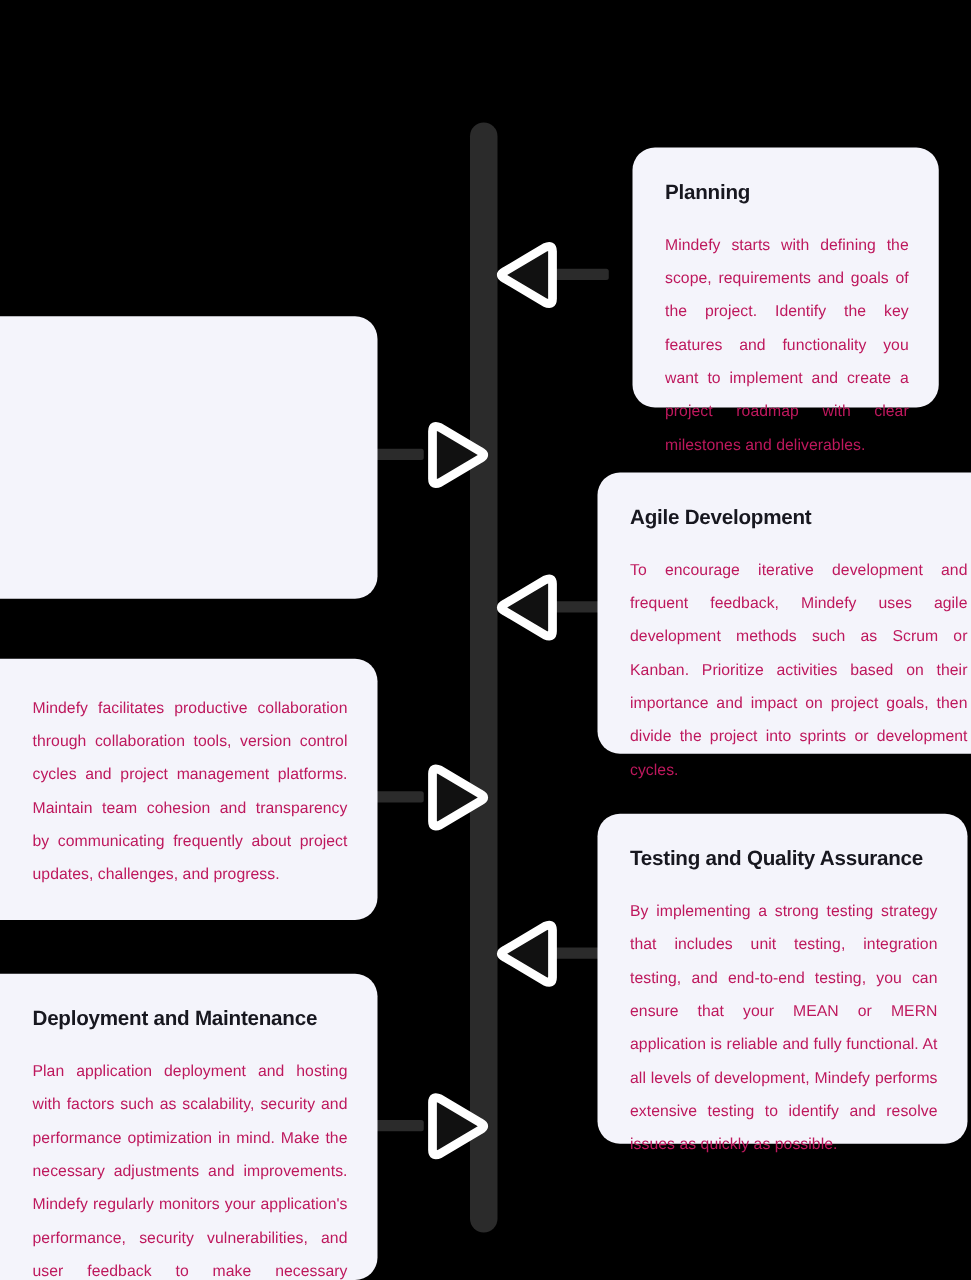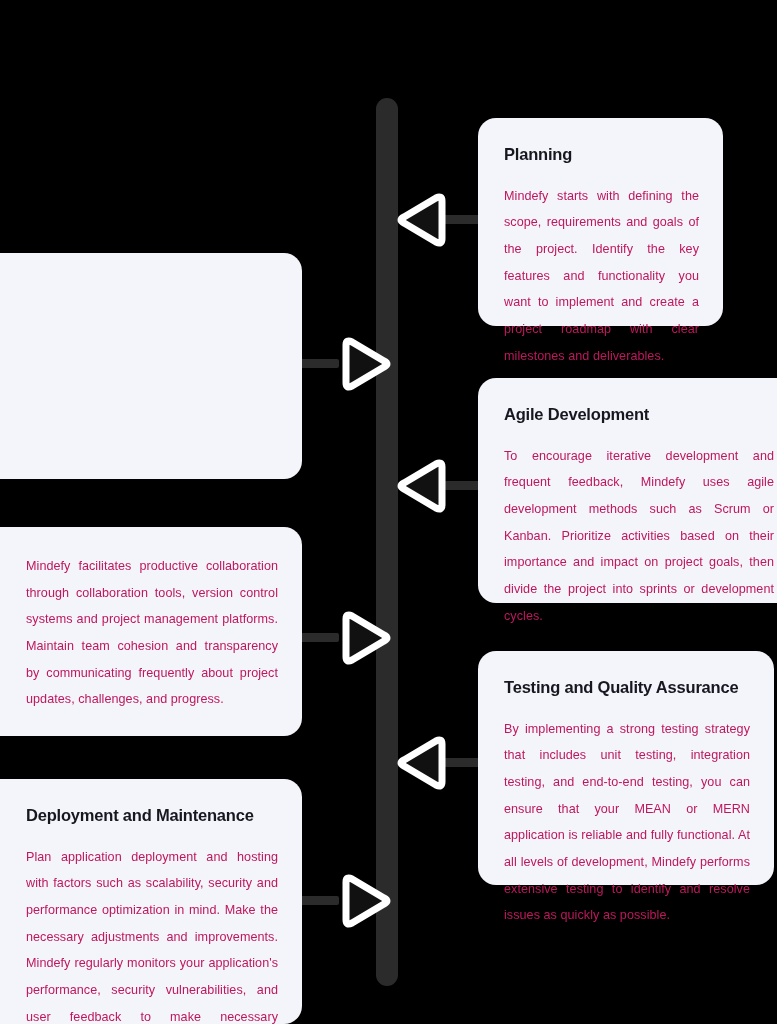--- a/index.html
+++ b/index.html
@@ -113,38 +113,38 @@
       <path d="M46 14 L14 33 Q8 36 14 39 L46 58 Q52 61 52 55 L52 17 Q52 11 46 14 Z" fill="#111111" stroke="#ffffff" stroke-width="7" stroke-linejoin="round"></path>
     </svg>
   </div>
 
   <div class="arrow" style="left:326px; top:865px;">
     <svg viewBox="0 0 72 72" aria-hidden="true">
       <path d="M26 14 L58 33 Q64 36 58 39 L26 58 Q20 61 20 55 L20 17 Q20 11 26 14 Z" fill="#111111" stroke="#ffffff" stroke-width="7" stroke-linejoin="round"></path>
     </svg>
   </div>
 
-  <div class="card right" style="left:478px; top:118px; width:245px; height:208px;">
+  <div class="card right" style="left:506px; top:118px; width:245px; height:208px;">
     <div class="card-title">Planning</div>
     <div class="card-body">Mindefy starts with defining the scope, requirements and goals of the project. Identify the key features and functionality you want to implement and create a project roadmap with clear milestones and deliverables.</div>
   </div>
 
   <div class="card left" style="left:-22px; top:253px; width:324px; height:226px; padding-left:48px;">
   </div>
 
   <div class="card right" style="left:478px; top:378px; width:320px; height:225px;">
     <div class="card-title">Agile Development</div>
     <div class="card-body">To encourage iterative development and frequent feedback, Mindefy uses agile development methods such as Scrum or Kanban. Prioritize activities based on their importance and impact on project goals, then divide the project into sprints or development cycles.</div>
   </div>
 
   <div class="card left" style="left:-22px; top:527px; width:324px; height:209px; padding-left:48px;">
-    <div class="card-body">Mindefy facilitates productive collaboration through collaboration tools, version control systems and project management platforms. Maintain team cohesion and transparency by communicating frequently about project updates, challenges, and progress.</div>
+    <div class="card-body">Mindefy facilitates productive collaboration through collaboration tools, version control cycles and project management platforms. Maintain team cohesion and transparency by communicating frequently about project updates, challenges, and progress.</div>
   </div>
 
-  <div class="card right" style="left:478px; top:651px; width:296px; height:234px;">
+  <div class="card right" style="left:478px; top:651px; width:296px; height:264px;">
     <div class="card-title">Testing and Quality Assurance</div>
     <div class="card-body">By implementing a strong testing strategy that includes unit testing, integration testing, and end-to-end testing, you can ensure that your MEAN or MERN application is reliable and fully functional. At all levels of development, Mindefy performs extensive testing to identify and resolve issues as quickly as possible.</div>
   </div>
 
   <div class="card left" style="left:-22px; top:779px; width:324px; height:245px; padding-left:48px;">
     <div class="card-title">Deployment and Maintenance</div>
     <div class="card-body">Plan application deployment and hosting with factors such as scalability, security and performance optimization in mind. Make the necessary adjustments and improvements. Mindefy regularly monitors your application's performance, security vulnerabilities, and user feedback to make necessary improvements and updates.</div>
   </div>
 
 </div>

